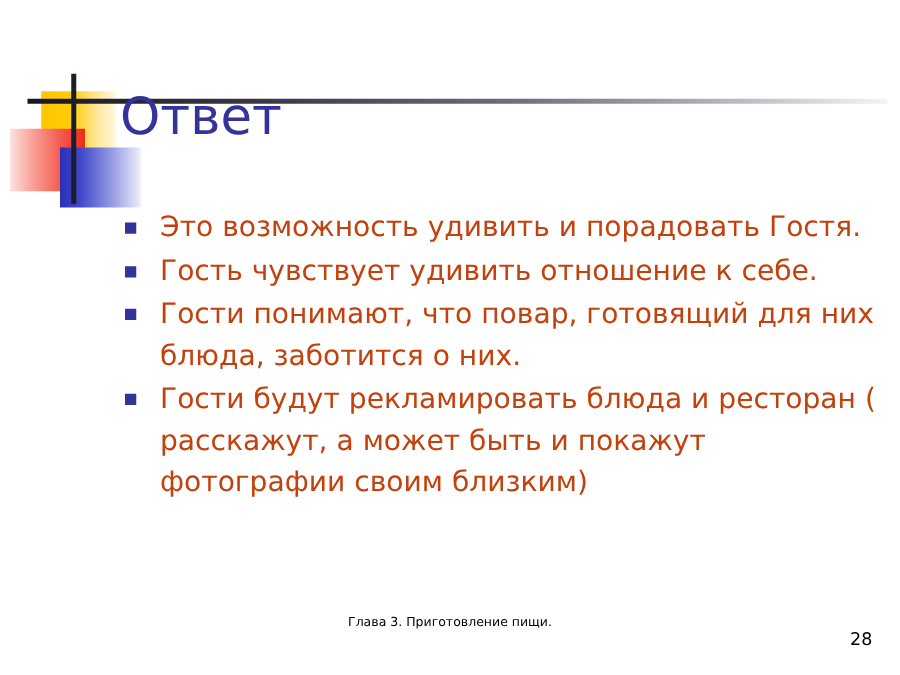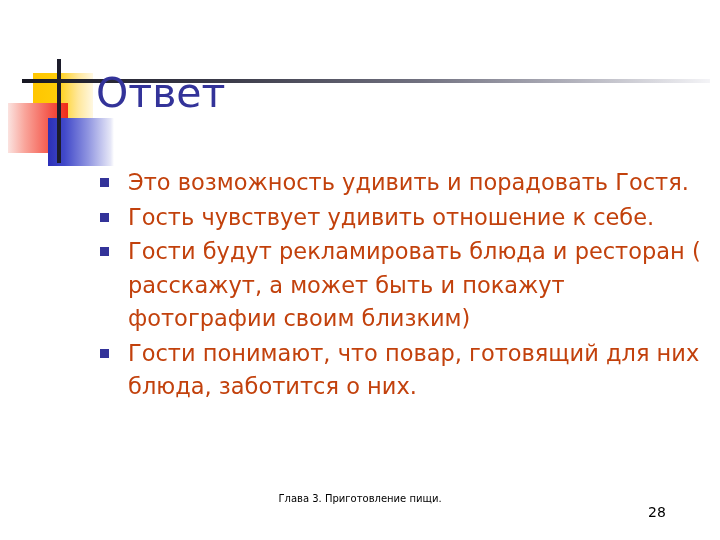--- a/index.html
+++ b/index.html
@@ -121,21 +121,21 @@
     left: 240px;
     top: 492px;
     width: 240px;
     text-align: center;
     color: #000000;
     font-size: 10px;
     line-height: 14px;
   }
   .page-number {
     position: absolute;
-    left: 648px;
+    left: 680px;
     top: 504px;
     width: 40px;
     text-align: left;
     color: #000000;
     font-size: 14px;
     line-height: 16px;
   }
 </style>
 </head>
 <body>
@@ -156,25 +156,25 @@
     <li class="bullet-row">
       <span class="bullet-mark"></span>
       <span class="bullet-text">Это возможность удивить и порадовать Гостя.</span>
     </li>
     <li class="bullet-row">
       <span class="bullet-mark"></span>
       <span class="bullet-text">Гость чувствует удивить отношение к себе.</span>
     </li>
     <li class="bullet-row">
       <span class="bullet-mark"></span>
-      <span class="bullet-text">Гости будут рекламировать блюда и ресторан ( расскажут, а может быть и покажут фотографии своим близким)</span>
+      <span class="bullet-text">Гости понимают, что повар, готовящий для них блюда, заботится о них.</span>
     </li>
     <li class="bullet-row">
       <span class="bullet-mark"></span>
-      <span class="bullet-text">Гости понимают, что повар, готовящий для них блюда, заботится о них.</span>
+      <span class="bullet-text">Гости будут рекламировать блюда и ресторан ( расскажут, а может быть и покажут фотографии своим близким)</span>
     </li>
   </ul>
 
   <div class="footer-note">Глава 3. Приготовление пищи.</div>
 
   <div class="page-number">28</div>
 
 </div>
 
 </body></html>

